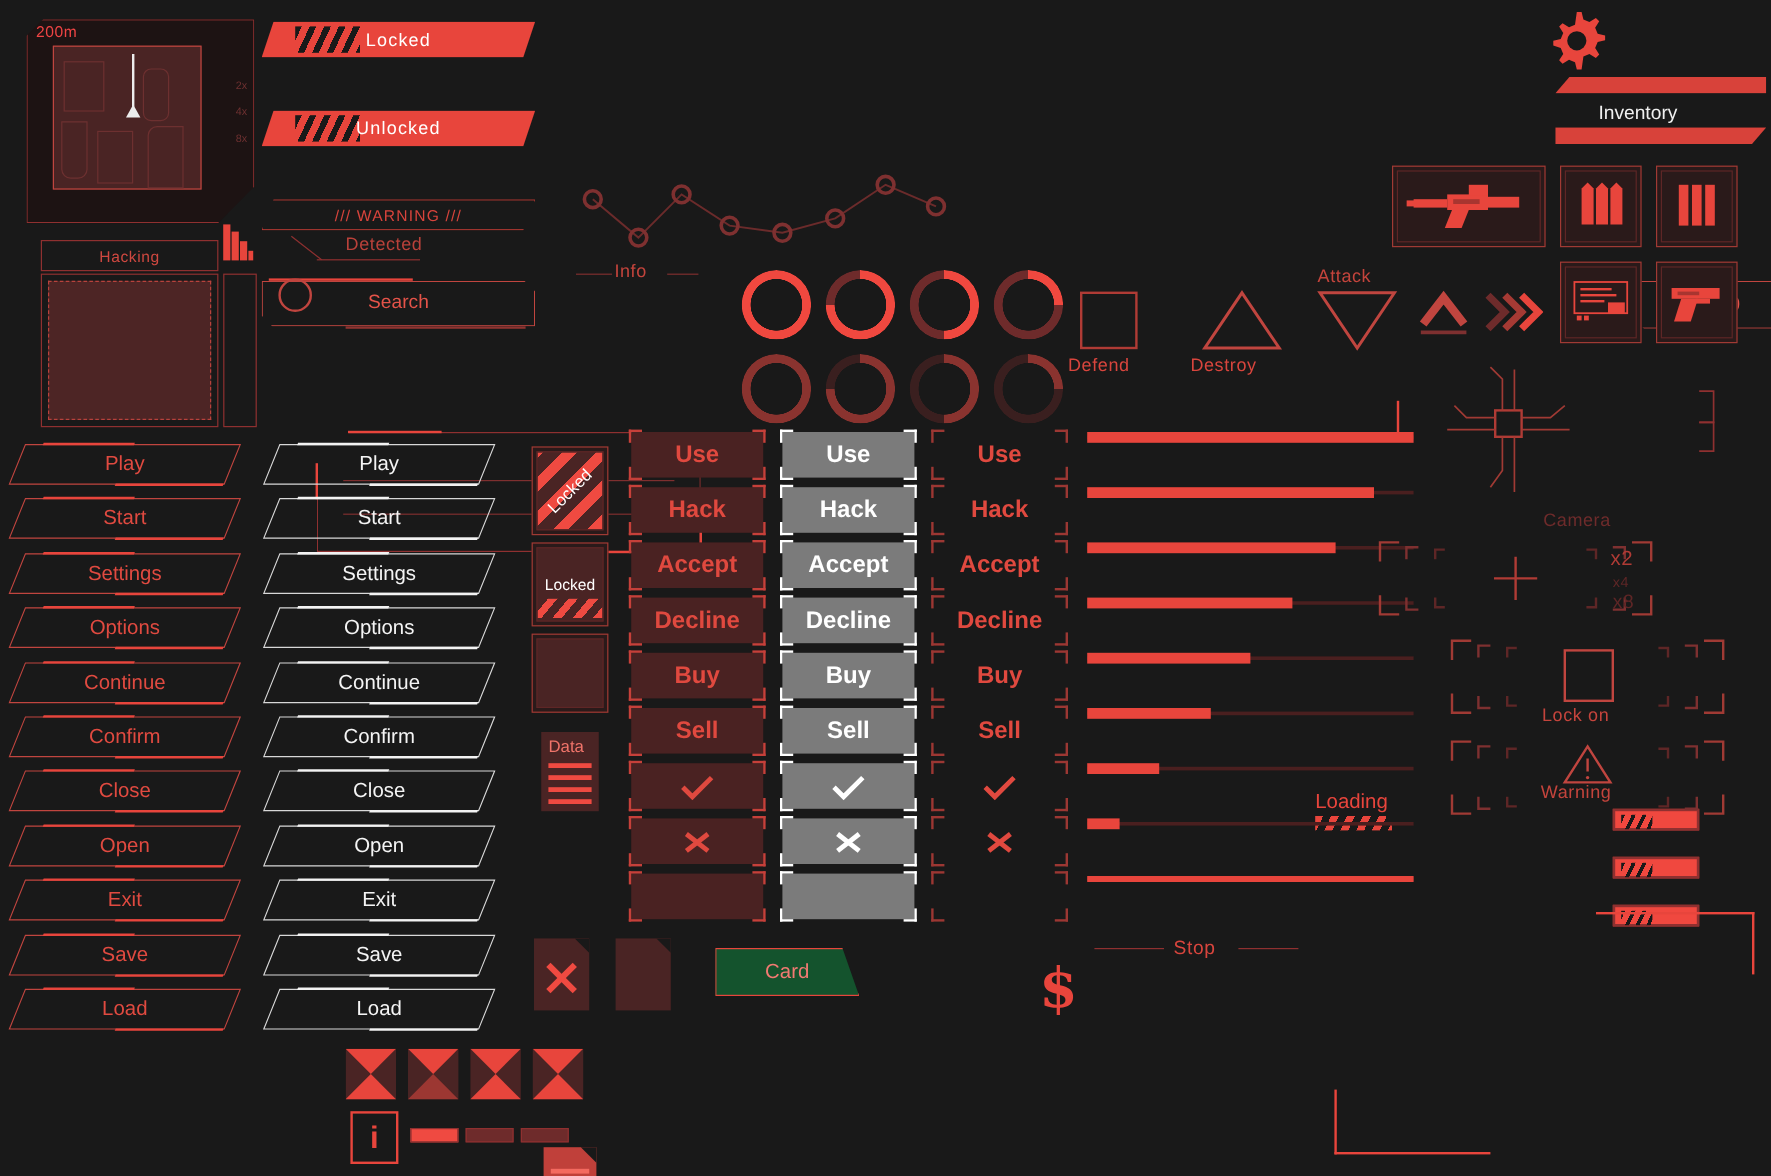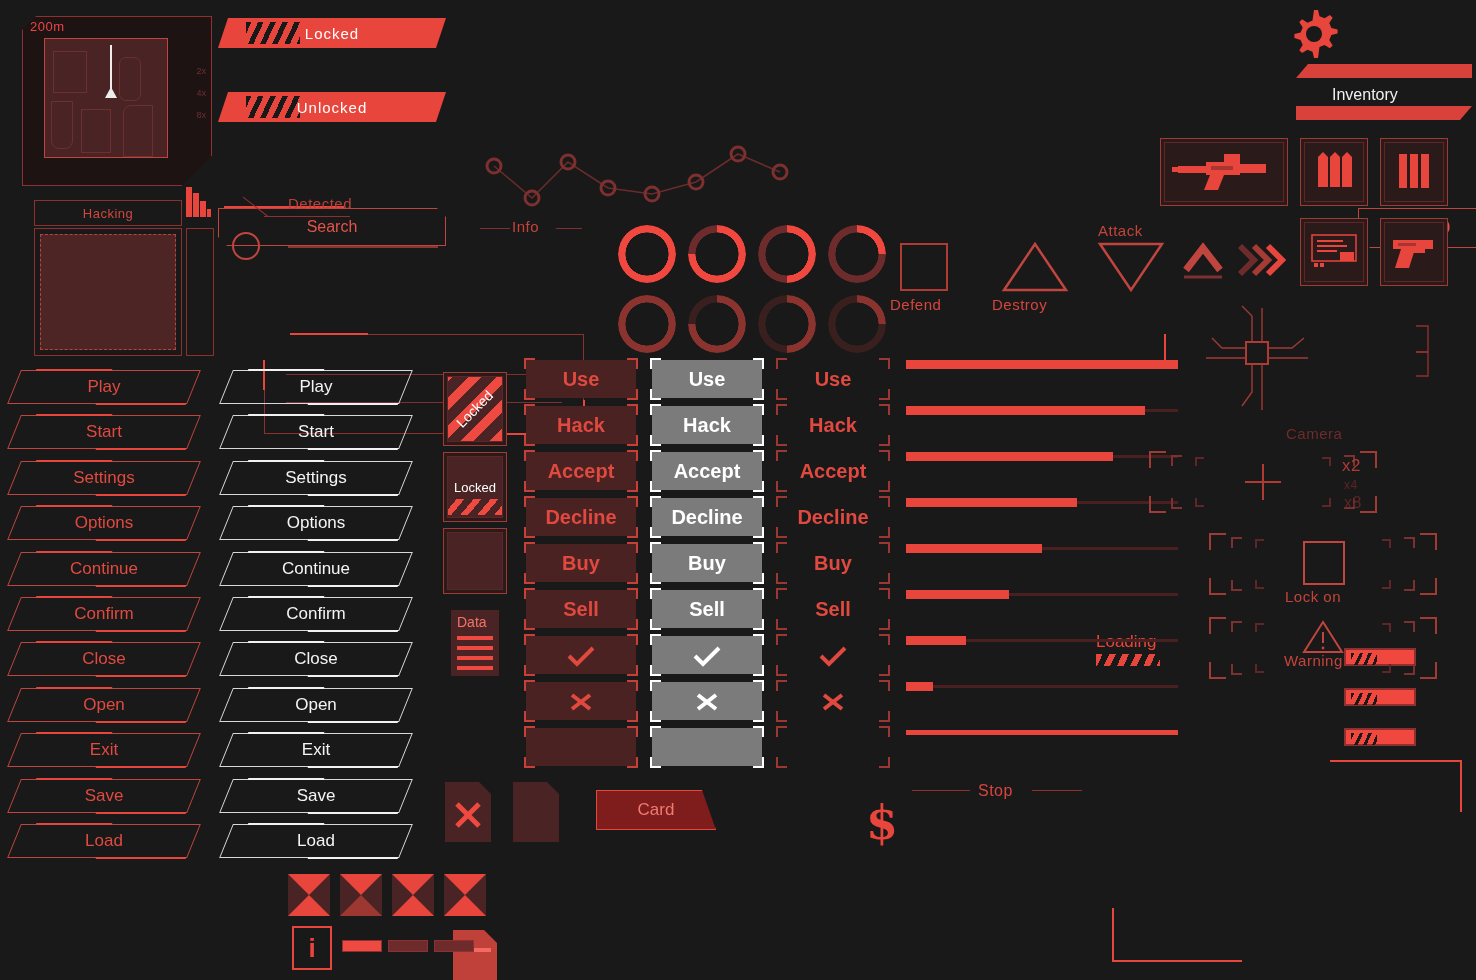--- a/index.html
+++ b/index.html
@@ -139,21 +139,21 @@
   .loadtag{position:relative;}
   .loadtag .lbl{color:#e8453c;font-size:17px;}
   .loadtag .stp{width:64px;height:12px;background:repeating-linear-gradient(115deg,#e8453c 0 6px,#191919 6px 12px);}
 
   
   .doc{width:44px;height:58px;background:#c0403a;position:relative;}
   .doc .fold{position:absolute;right:0;top:0;width:0;height:0;border-left:13px solid transparent;border-top:13px solid #191919;}
   .doc .ln{position:absolute;left:6px;height:4px;background:#f46a60;}
 
   
-  .card{width:120px;height:40px;background:#7f1d1d;border:1px solid #e8453c;
+  .card{width:120px;height:40px;background:#14532d;border:1px solid #e8453c;
     clip-path:polygon(0 0,calc(100% - 14px) 0,100% 100%,0 100%);
     display:flex;align-items:center;justify-content:center;color:#f17a72;font-size:17px;}
   .ammo{width:72px;height:18px;background:#f0483f;border:2px solid #8f3030;position:relative;}
   .ammo .h{position:absolute;left:5px;top:3px;width:26px;height:12px;
     background:repeating-linear-gradient(115deg,#191919 0 3px,transparent 3px 8px);}
 </style>
 </head>
 <body>
 
 <div id="stage">
@@ -177,20 +177,24 @@
 
   <div class="abs slant-bar" style="left:218px;top:18px;">
     <div class="fill"></div>
     <div class="stripe3"></div>
     <span class="lbl">Locked</span>
   </div>
   <div class="abs slant-bar" style="left:218px;top:62px;">
     <div class="fill"></div>
     <div class="stripe3"></div>
     <span class="lbl">Unlocked</span>
+  </div>
+  <div class="abs slant-bar outline" style="left:218px;top:106px;height:26px;">
+    <div class="fill"></div>
+    <span class="lbl" style="font-size:13px;">/// WARNING ///</span>
   </div>
 
   <div class="abs searchbox" style="left:218px;top:148px;">
     <div class="bd"></div>
     <div class="u1"></div>
     <div class="u2"></div>
     <div class="txt">Search</div>
   </div>
 
   <span class="abs t" style="left:288px;top:195px;color:#b9413a;">Detected</span>

